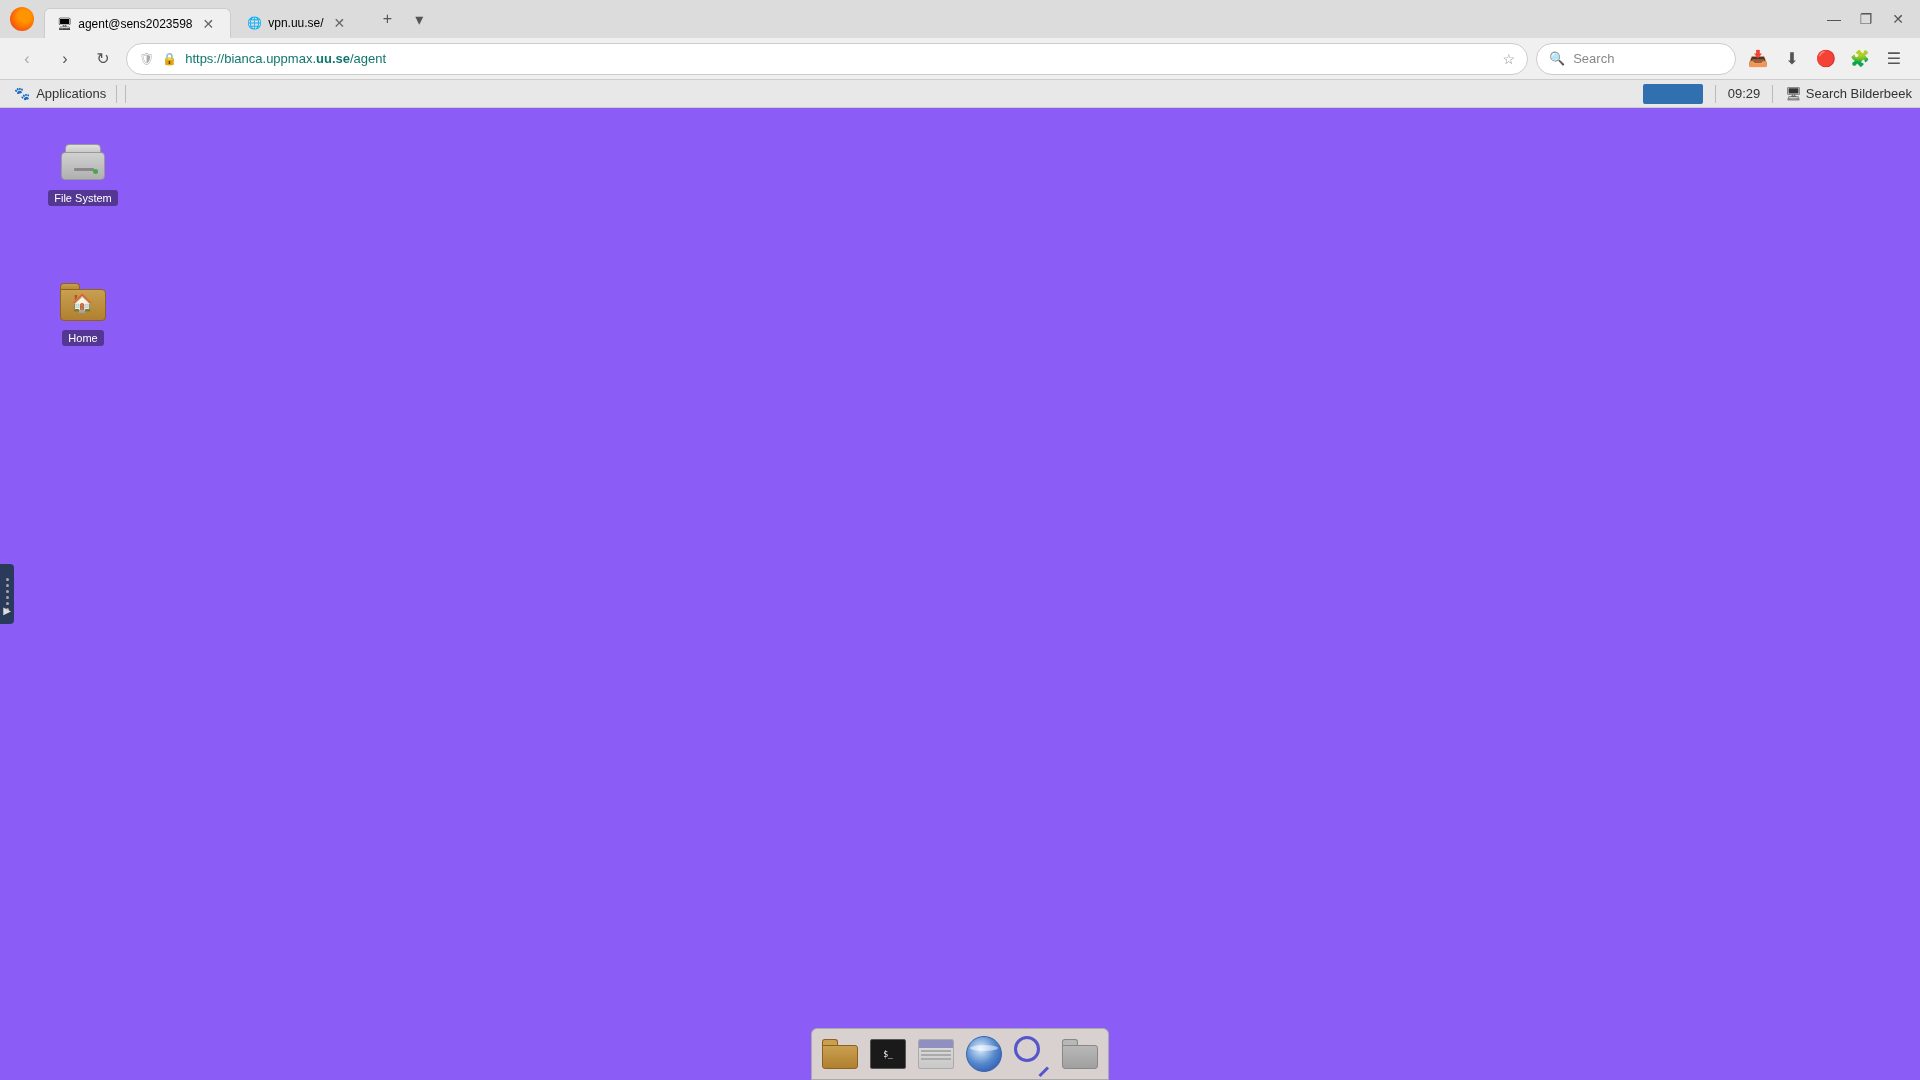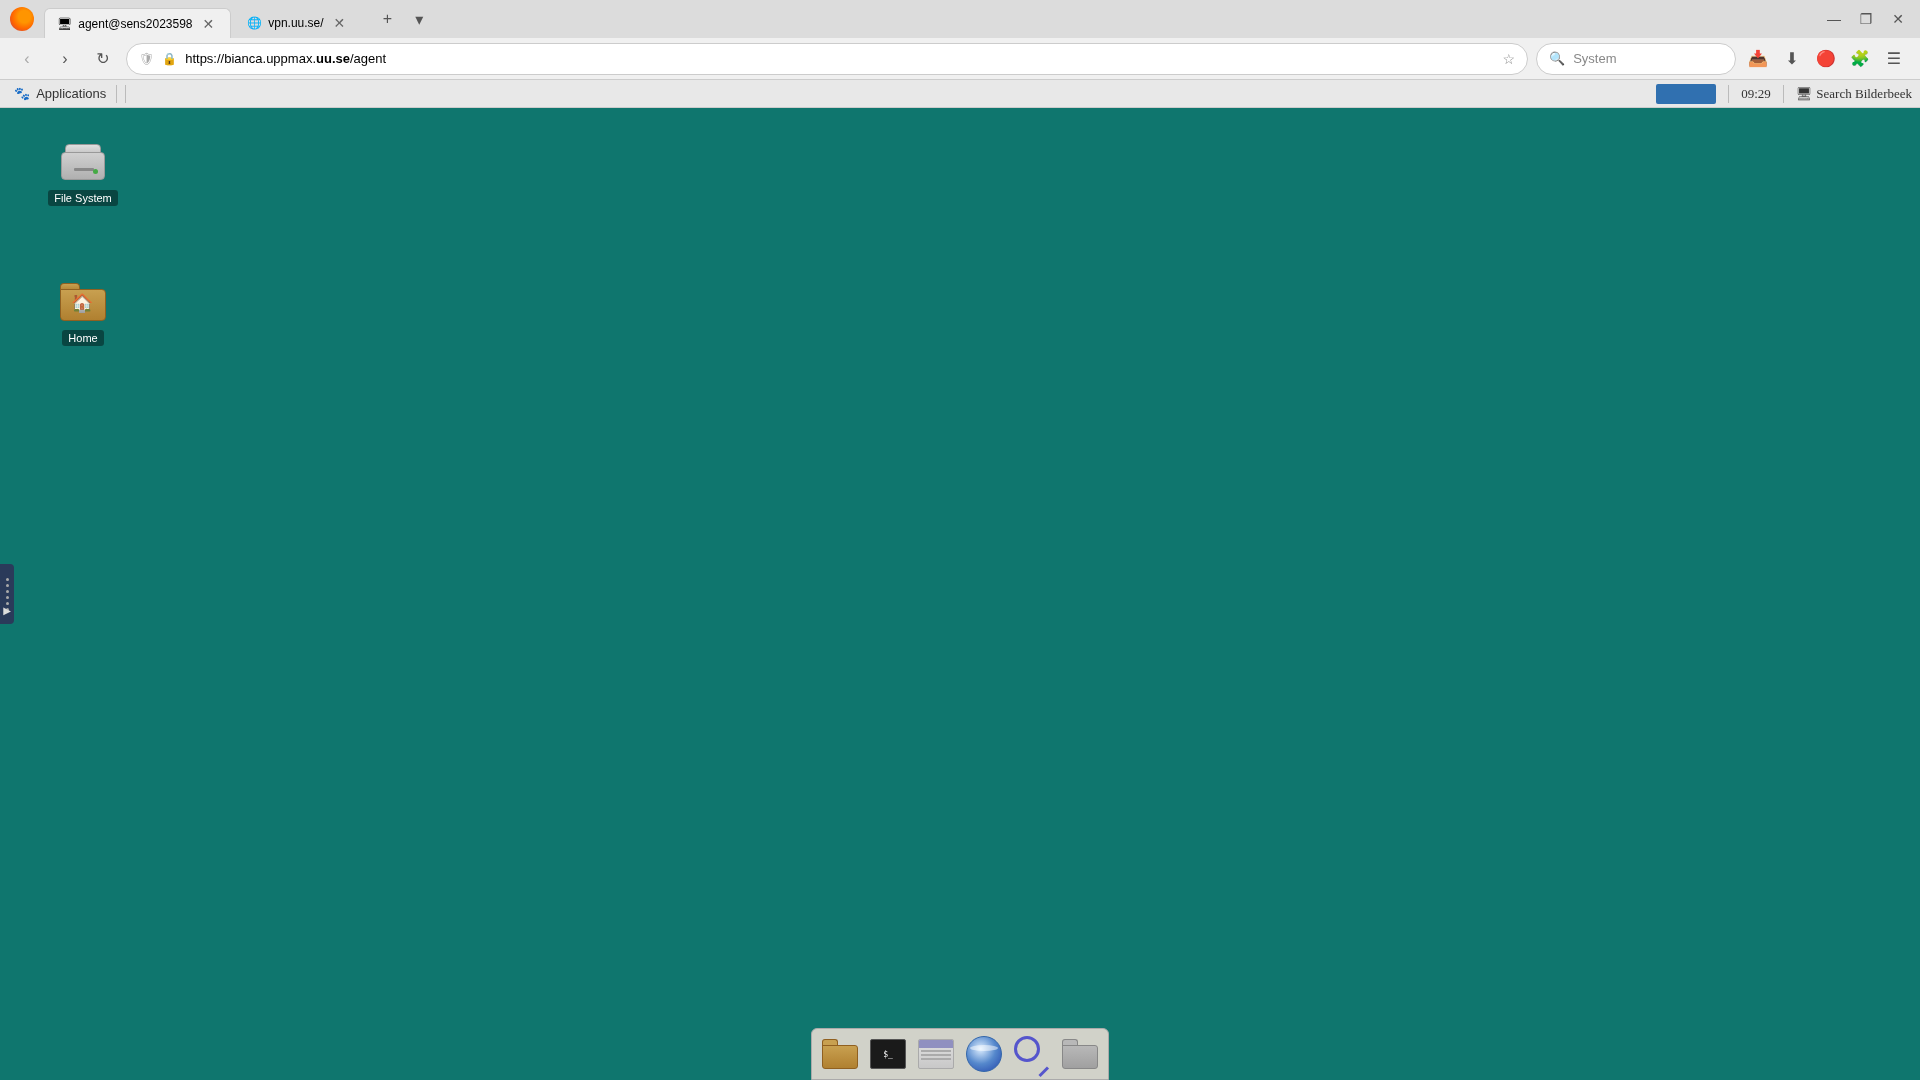--- a/index.html
+++ b/index.html
@@ -196,21 +196,20 @@
       height: 18px;
       background: #bbb;
       margin: 0 4px;
     }
 
     .panel-right {
       margin-left: auto;
       display: flex;
       align-items: center;
       gap: 8px;
-      font-family: Liberation Serif, serif;
     }
 
     .panel-blue-box {
       width: 60px;
       height: 20px;
       background: #3070b0;
       border-radius: 2px;
     }
 
     .panel-time {
@@ -222,21 +221,21 @@
       display: flex;
       align-items: center;
       gap: 4px;
       font-size: 13px;
       color: #333;
       cursor: pointer;
     }
 
     
     .desktop {
-      background: #0f766e;
+      background: #8b5cf6;
       position: relative;
       flex: 1;
       height: calc(1080px - 38px - 42px - 28px);
     }
 
     
     .desktop-icon {
       position: absolute;
       display: flex;
       flex-direction: column;
@@ -594,29 +593,29 @@
   </div>
 
   <div class="nav-bar">
     <div class="nav-btn disabled">‹</div>
     <div class="nav-btn">›</div>
     <div class="nav-btn">↻</div>
 
     <div class="address-bar">
       <span style="font-size:12px; color:#aaa;">🛡</span>
       <span style="font-size:12px; color:#555;">🔒</span>
-      <span style="font-size:13px; color:#000000;">
+      <span style="font-size:13px; color:#0f766e;">
         https://bianca.uppmax.<strong>uu.se</strong>/agent
       </span>
       <span style="font-size:14px; color:#888; margin-left:auto;">☆</span>
     </div>
 
     <div class="search-bar">
       <span style="font-size:13px; color:#888;">🔍</span>
-      <span style="color:#888; font-size:13px;">System</span>
+      <span style="color:#888; font-size:13px;">Search</span>
     </div>
 
     <div class="nav-extras">
       <div class="nav-extra-btn">📥</div>
       <div class="nav-extra-btn">⬇</div>
       <div class="nav-extra-btn" style="color: #c00; font-size:16px;">🔴</div>
       <div class="nav-extra-btn">🧩</div>
       <div class="nav-extra-btn">☰</div>
     </div>
   </div>

